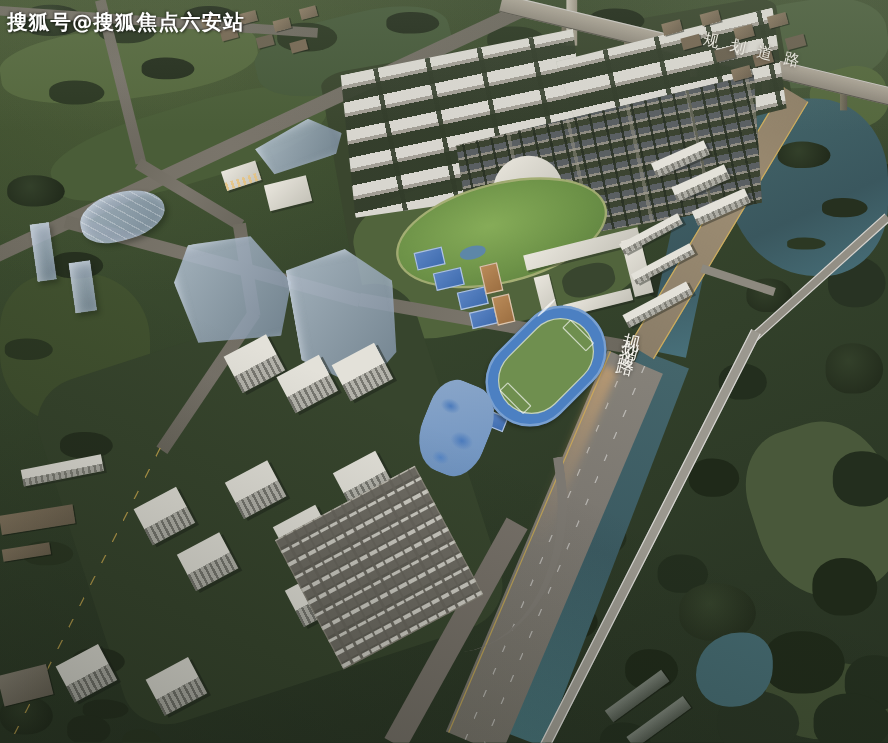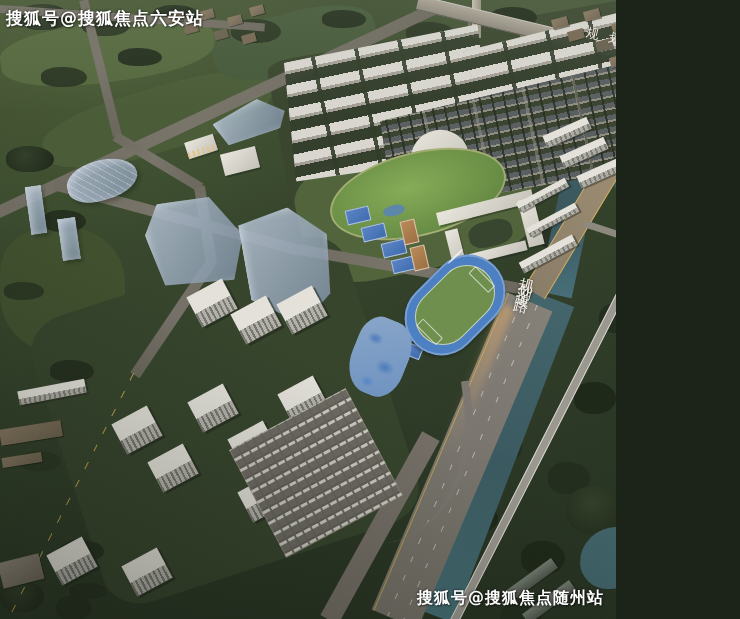--- a/index.html
+++ b/index.html
@@ -1,16 +1,16 @@
 <!DOCTYPE html>
 <html style="--tree_dark: #26301f; --field_green: #4e6039; --lawn_green: #7da353; --river_teal: #44666a; --road_gray: #74705f; --road_warm: #9c8c72; --track_blue: #4c80c2; --pitch_green: #6f8f4f; --building_white: #d8d6cf; --glass_blue: #a8b6c6; --streetlight_warm: #ffd9a0; --watermark_white: #ffffff;"><head>
 <meta charset="utf-8">
 <style>
   html,body{margin:0;padding:0;background:#1c2318;}
-  #canvas{position:relative;width:616px;height:619px;overflow:hidden;
+  #canvas{position:relative;width:740px;height:619px;overflow:hidden;
     font-family:"DejaVu Sans","Liberation Sans",sans-serif;
     background:
       radial-gradient(420px 260px at 18% 10%, rgba(96,116,70,.35), transparent 70%),
       radial-gradient(300px 200px at 92% 6%, rgba(110,125,85,.30), transparent 70%),
       linear-gradient(160deg, #41502f 0%, #3a4a2e 28%, #32402a 55%, #2b3725 80%, #273222 100%);
   }
   #canvas *{position:absolute;box-sizing:border-box;}
 
   
   .patch{border-radius:36% 44% 40% 46%;}
@@ -270,15 +270,14 @@
     <div class="box" style="left:107px;top:30px;width:16px;height:10px;transform:rotate(-15deg);background:#69604f;"></div>
     <div class="box" style="left:62px;top:56px;width:16px;height:10px;transform:rotate(-15deg);"></div>
   </div>
 
   <div class="lbl-viaduct">规划道路</div>
   <div class="lbl-main">规划道路</div>
 
   <div class="haze"></div>
 
   <div class="wm" style="left:6px;top:7px;">搜狐号@搜狐焦点六安站</div>
-  <div class="wm" style="right:12px;top:588px;font-size:16px;">搜狐号@搜狐焦点随州站</div>
 
 </div>
 
 </body></html>

